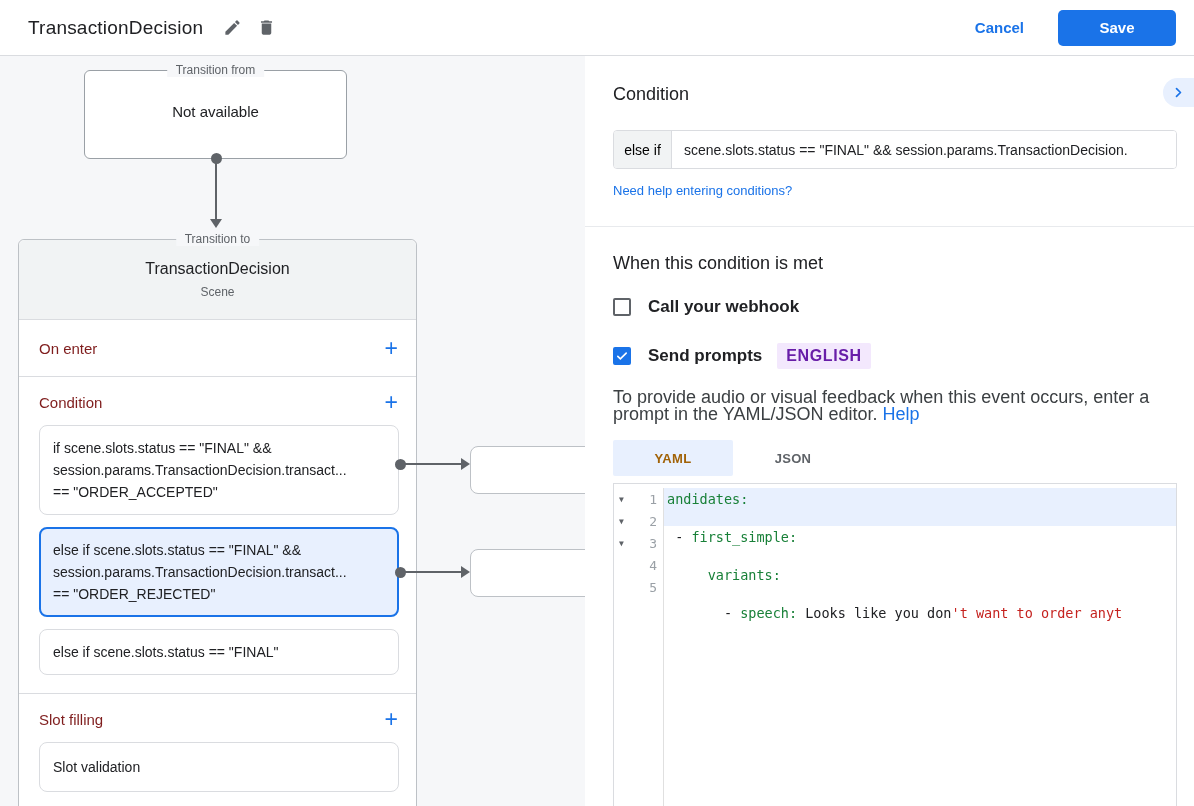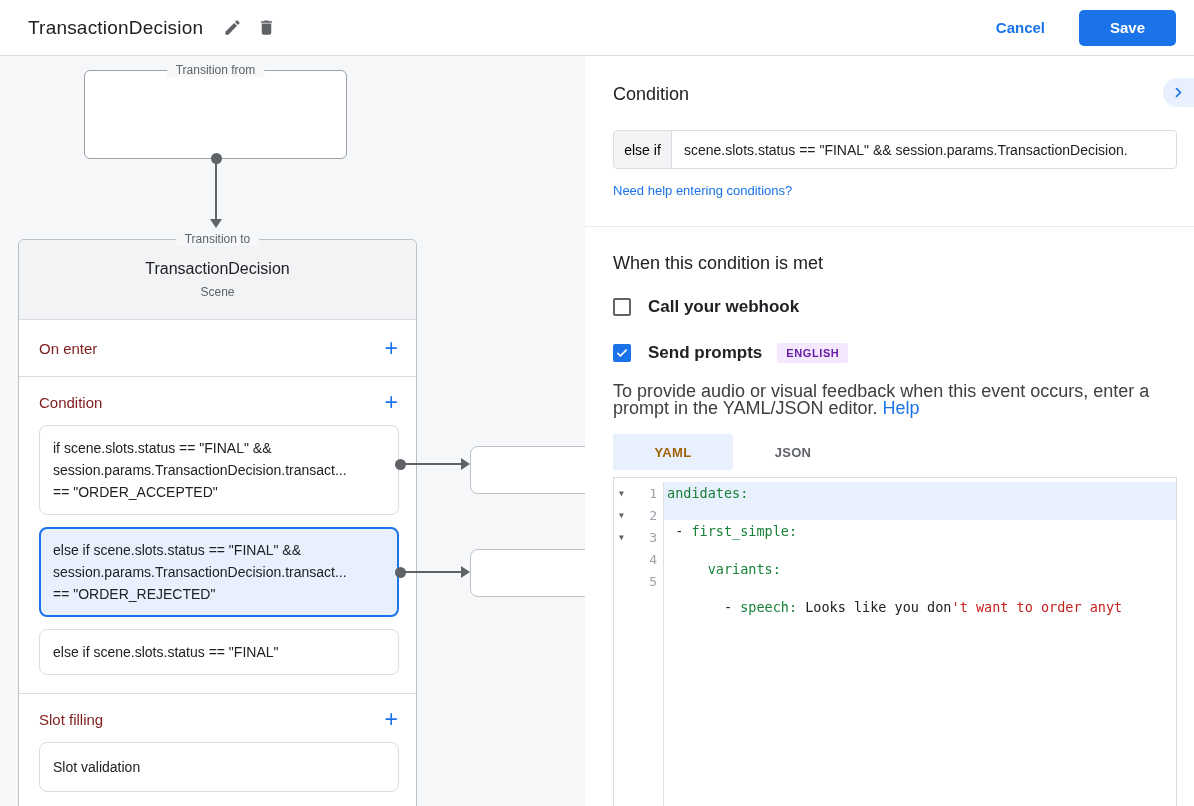--- a/index.html
+++ b/index.html
@@ -11,21 +11,21 @@
   .topbar { position:absolute; left:0; top:0; width:1194px; height:56px; background:#fff;
             border-bottom:1px solid #dadce0; display:flex; align-items:center; }
   .topbar-title { margin-left:28px; font-size:19px; color:#202124; letter-spacing:.2px; }
   .icon-btn { width:34px; height:34px; border:none; background:transparent; display:flex;
               align-items:center; justify-content:center; cursor:pointer; border-radius:50%; }
   .icon-btn svg { width:19px; height:19px; fill:#5f6368; }
   .edit-btn { margin-left:12px; }
   .topbar-spacer { flex:1; }
   .cancel-btn { border:none; background:transparent; color:#1a73e8; font-size:15px; font-weight:700;
                 cursor:pointer; margin-right:34px; font-family:inherit; }
-  .save-btn { width:97px; height:36px; margin-right:18px; background:#1a73e8; color:#fff; border:none;
+  .save-btn { width:118px; height:36px; margin-right:18px; background:#1a73e8; color:#fff; border:none;
               border-radius:5px; font-size:15px; font-weight:700; cursor:pointer; font-family:inherit; }
 
   
   .canvas { position:absolute; left:0; top:56px; width:585px; height:750px; background:#f6f7f9; overflow:hidden; }
 
   .tfrom-box { position:absolute; left:84px; top:14px; width:263px; height:89px; background:#fff;
                border:1px solid #9aa0a6; border-radius:6px; }
   .legend { position:absolute; top:-8px; left:50%; transform:translateX(-50%); background:#f6f7f9;
             padding:0 9px; font-size:12px; color:#5f6368; white-space:nowrap; }
   .tfrom-value { position:absolute; left:0; right:0; top:32px; text-align:center; font-size:15px; color:#202124; }
@@ -82,21 +82,21 @@
                text-decoration:none; cursor:pointer; }
   .panel-divider { margin:27px -17px 0 -28px; border-top:1px solid #e8eaed; }
   .when-h { margin-top:26px; font-size:18px; font-weight:400; color:#202124; }
 
   .check-row { display:flex; align-items:center; margin-top:23px; }
   .checkbox { width:18px; height:18px; border:2px solid #5f6368; border-radius:2px; background:#fff;
               cursor:pointer; flex:0 0 auto; display:flex; align-items:center; justify-content:center; }
   .checkbox.checked { background:#1a73e8; border-color:#1a73e8; }
   .checkbox svg { width:14px; height:14px; }
   .check-label { margin-left:17px; font-size:17px; font-weight:700; color:#202124; }
-  .lang-badge { margin-left:15px; background:#f3e8fd; color:#681da8; font-size:11px; font-weight:700;
+  .lang-badge { margin-left:15px; background:#f3e8fd; color:#681da8; font-size:16px; font-weight:700;
                 letter-spacing:.6px; padding:4px 9px; border-radius:2px; }
   .prompt-desc { margin-top:20px; width:580px; font-size:18px; line-height:17px; color:#3c4043; }
   .inline-link { color:#1a73e8; text-decoration:none; cursor:pointer; }
 
   .tabs { margin-top:17px; display:flex; }
   .tab { width:120px; height:36px; display:flex; align-items:center; justify-content:center;
          font-size:13px; font-weight:700; color:#5f6368; cursor:pointer; letter-spacing:.3px; }
   .tab.active { background:#e8f0fe; color:#a16207; border-radius:2px; }
 
   .editor { margin-top:7px; height:334px; border:1px solid #dadce0; display:flex;
@@ -131,20 +131,21 @@
     </button>
     <span class="topbar-spacer"></span>
     <button class="cancel-btn">Cancel</button>
     <button class="save-btn">Save</button>
   </div>
 
   <div class="canvas">
 
     <div class="tfrom-box">
       <span class="legend">Transition from</span>
+      <div class="tfrom-value">Not available</div>
       <span class="port-dot" style="left:126px; bottom:-6px;"></span>
     </div>
     <div class="v-arrow-line"></div>
     <div class="v-arrow-head"></div>
 
     <div class="scene-card">
       <span class="legend">Transition to</span>
       <div class="card-header">
         <div class="card-title">TransactionDecision</div>
         <div class="card-subtitle">Scene</div>

